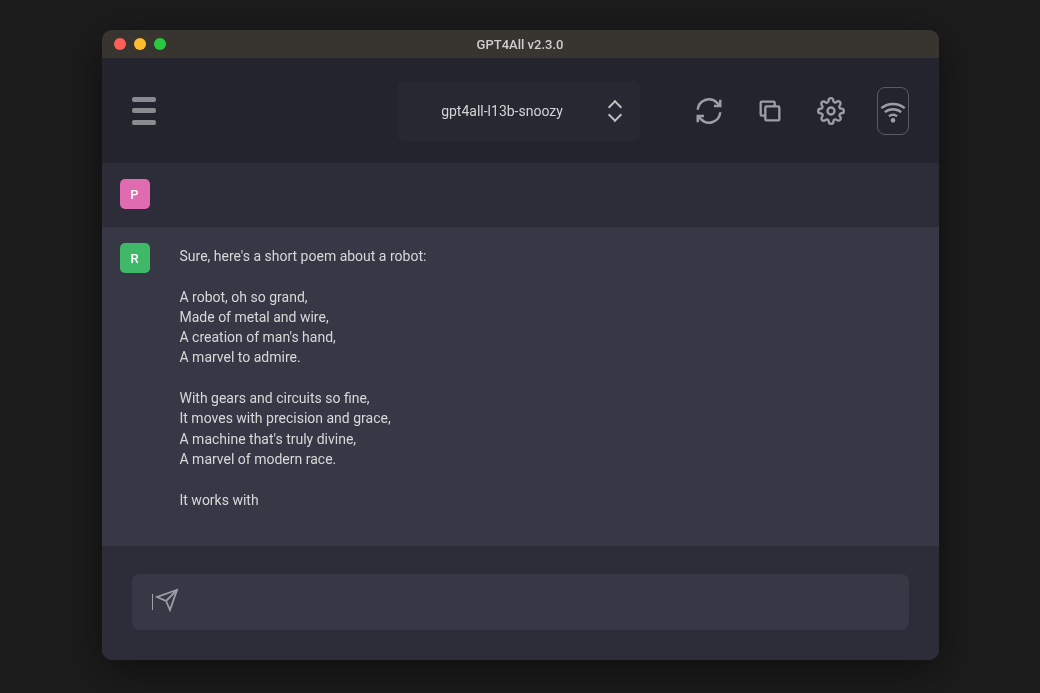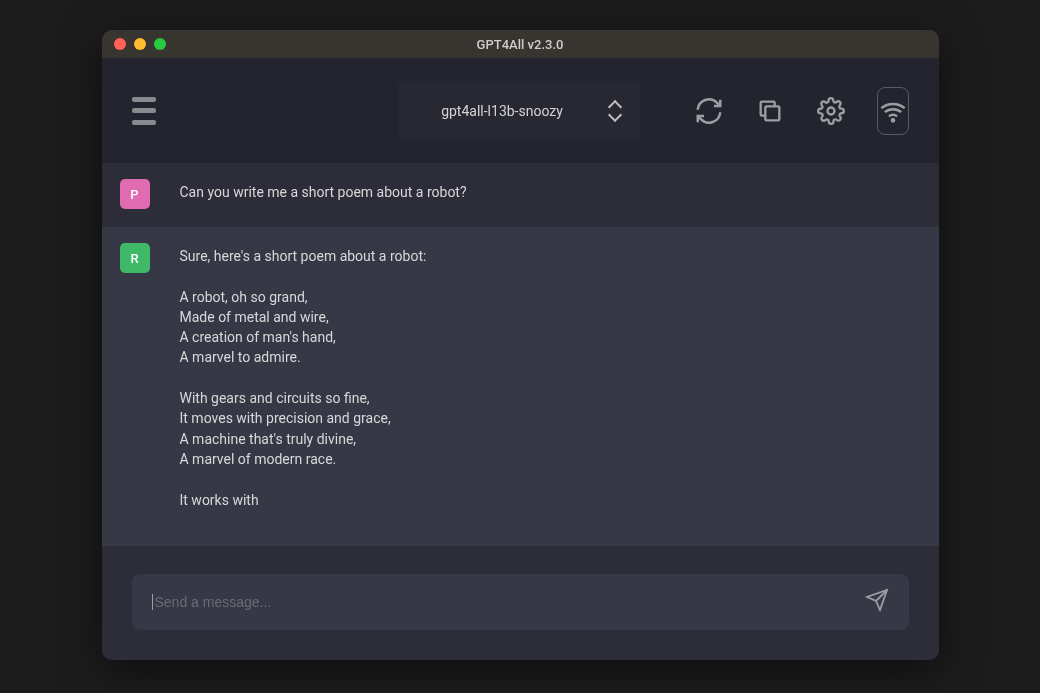--- a/index.html
+++ b/index.html
@@ -283,21 +283,20 @@
         <path d="M5 13a11 11 0 0 1 14 0"></path>
         <path d="M8.5 16.5a6 6 0 0 1 7 0"></path>
         <circle cx="12" cy="20" r="1" fill="#9d9ea3"></circle>
       </svg>
     </div>
   </div>
 
   <div class="chat-area">
     <div class="message user">
       <div class="avatar pink">P</div>
-      <div class="msg-content">Can you write me a short poem about a robot?</div>
     </div>
 
     <div class="message assistant">
       <div class="avatar green">R</div>
       <div class="msg-content">Sure, here's a short poem about a robot:
 
 A robot, oh so grand,
 Made of metal and wire,
 A creation of man's hand,
 A marvel to admire.
@@ -311,21 +310,20 @@
     </div>
 
     <div class="stop-wrap">
       
     </div>
   </div>
 
   <div class="input-area">
     <div class="input-wrapper">
       <span class="cursor-line"></span>
-      <input type="text" class="msg-input" placeholder="Send a message..." style="">
       <div class="send-icon">
         <svg width="24" height="24" viewBox="0 0 24 24">
           <line x1="22" y1="2" x2="11" y2="13"></line>
           <polygon points="22 2 15 22 11 13 2 9 22 2"></polygon>
         </svg>
       </div>
     </div>
   </div>
 
 </div>

